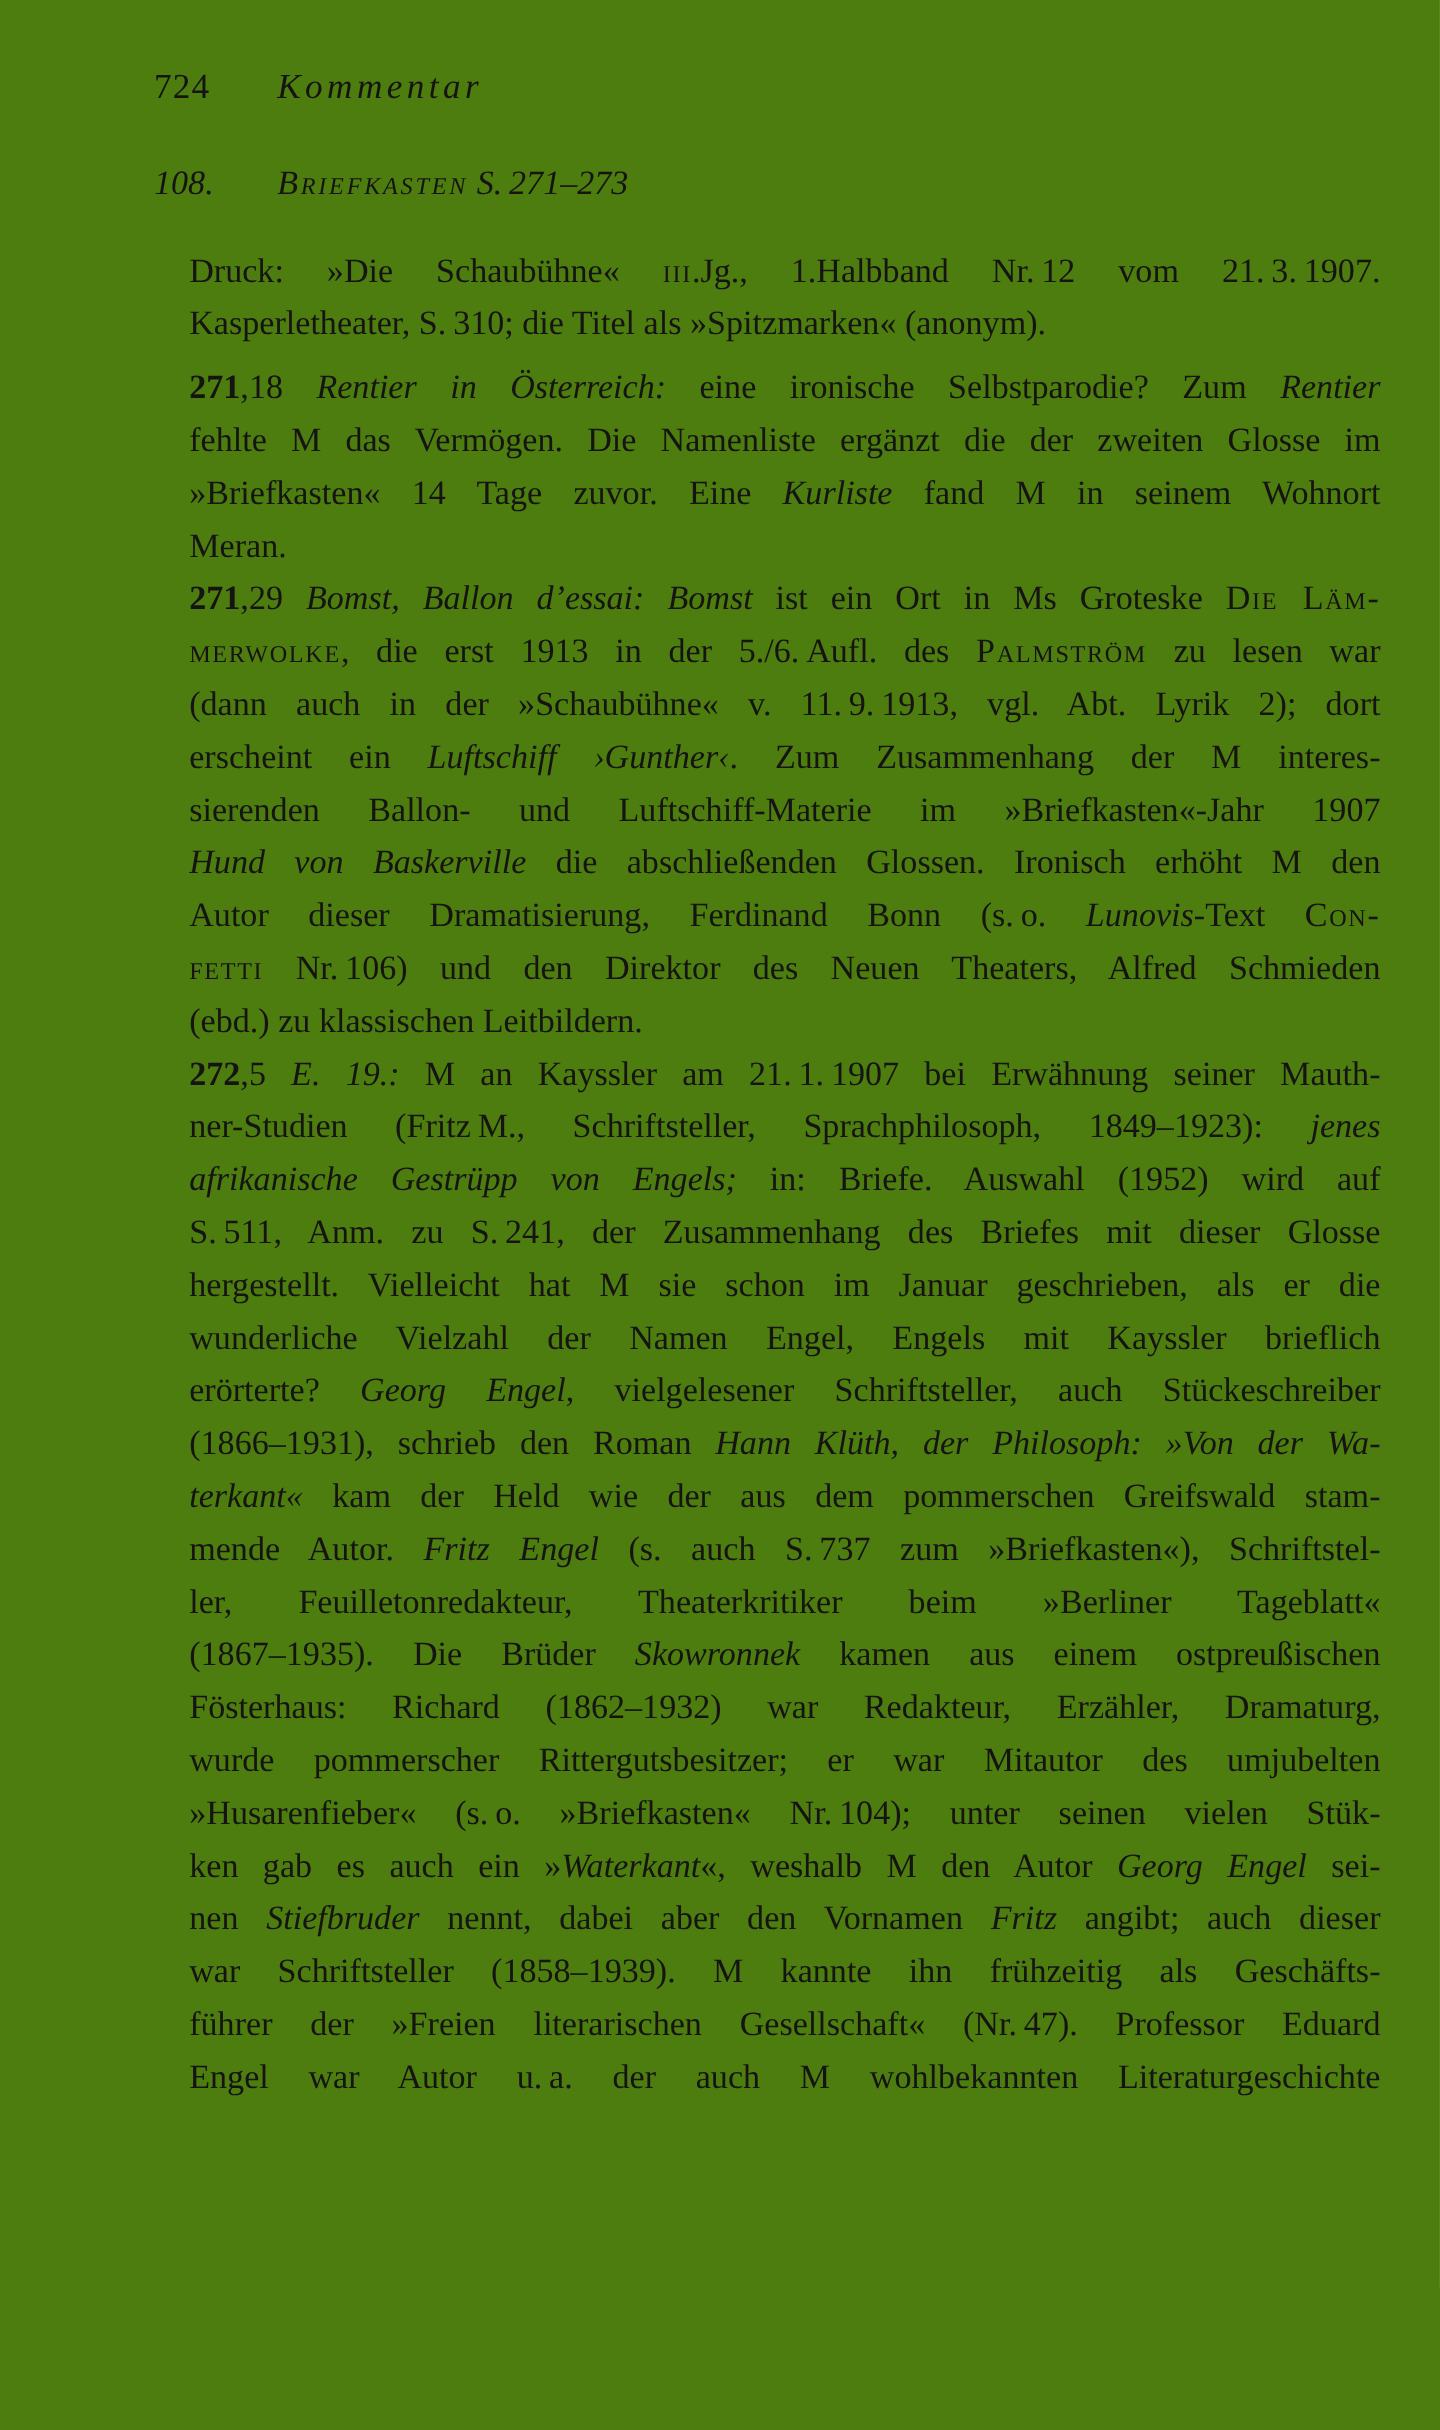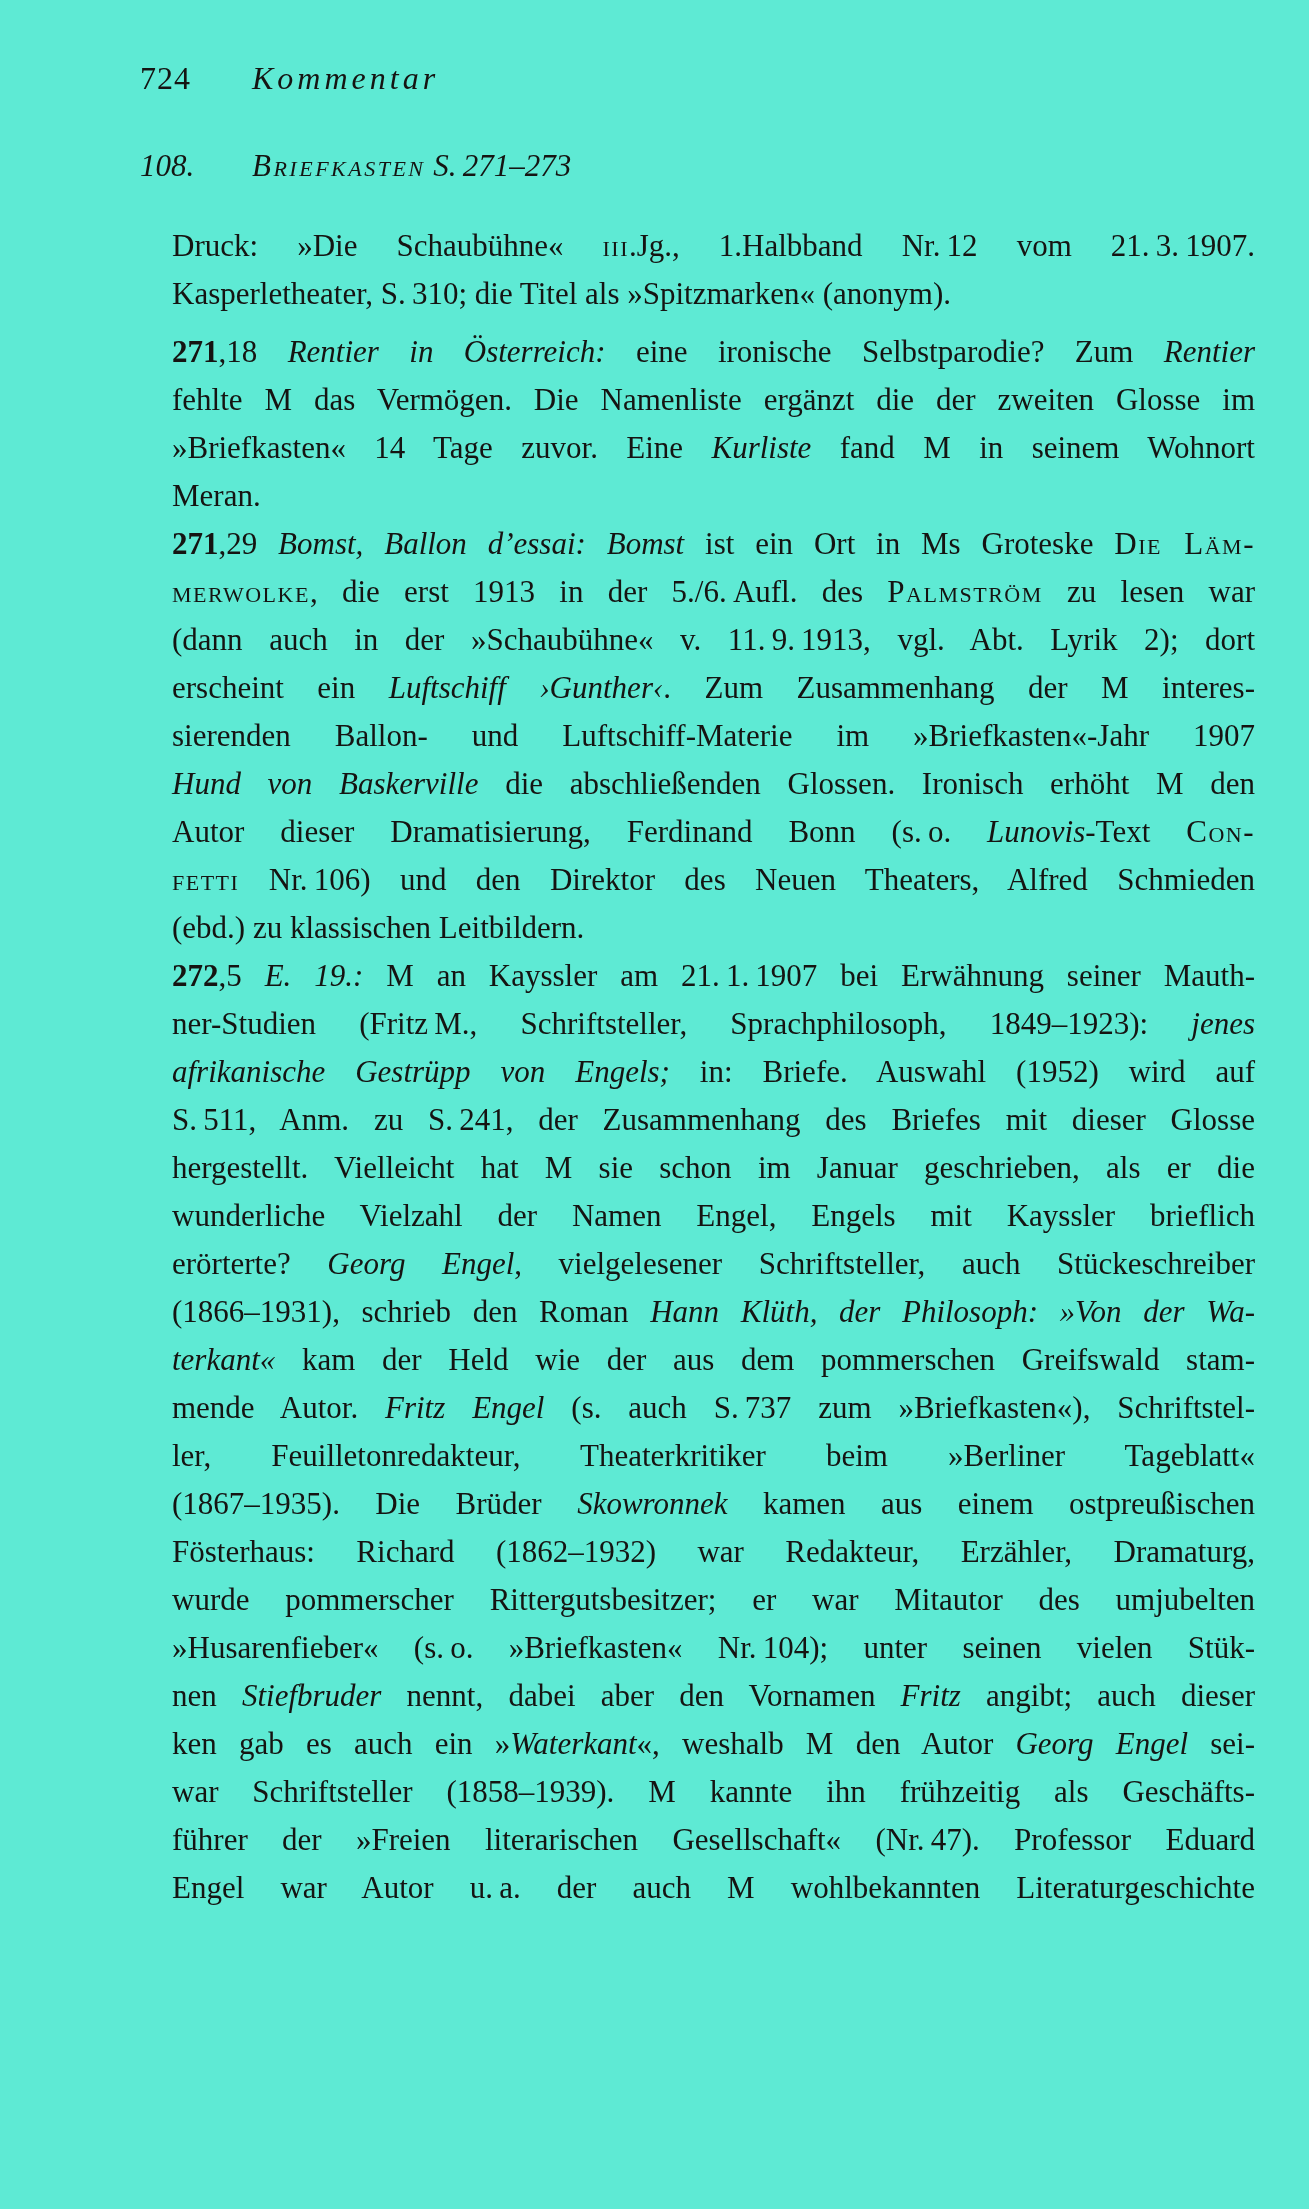--- a/index.html
+++ b/index.html
@@ -4,21 +4,21 @@
 <style>
   html, body {
     margin: 0;
     padding: 0;
     background: #e8e8e6;
   }
   .page {
     position: relative;
     width: 1309px;
     height: 2209px;
-    background: #5eead4;
+    background: #4d7c0f;
     color: #151412;
     font-family: "Liberation Serif", "DejaVu Serif", serif;
     overflow: hidden;
   }
   
   .running-header {
     position: absolute;
     top: 58px;
     left: 140px;
     width: 1115px;
@@ -126,21 +126,21 @@
         <div class="line"><span>wunderliche Vielzahl der Namen Engel, Engels mit Kayssler brieflich</span></div>
         <div class="line"><span>erörterte? </span><span class="i">Georg Engel</span><span>, vielgelesener Schriftsteller, auch Stückeschreiber</span></div>
         <div class="line"><span>(1866–1931), schrieb den Roman </span><span class="i">Hann Klüth, der Philosoph: »Von der Wa-</span></div>
         <div class="line"><span class="i">terkant«</span><span> kam der Held wie der aus dem pommerschen Greifswald stam-</span></div>
         <div class="line"><span>mende Autor. </span><span class="i">Fritz Engel</span><span> (s. auch S. 737 zum »Briefkasten«), Schriftstel-</span></div>
         <div class="line"><span>ler, Feuilletonredakteur, Theaterkritiker beim »Berliner Tageblatt«</span></div>
         <div class="line"><span>(1867–1935). Die Brüder </span><span class="i">Skowronnek</span><span> kamen aus einem ostpreußischen</span></div>
         <div class="line"><span>Fösterhaus: Richard (1862–1932) war Redakteur, Erzähler, Dramaturg,</span></div>
         <div class="line"><span>wurde pommerscher Rittergutsbesitzer; er war Mitautor des umjubelten</span></div>
         <div class="line"><span>»Husarenfieber« (s. o. »Briefkasten« Nr. 104); unter seinen vielen Stük-</span></div>
+        <div class="line"><span>ken gab es auch ein »</span><span class="i">Waterkant</span><span>«, weshalb M den Autor </span><span class="i">Georg Engel</span><span> sei-</span></div>
         <div class="line"><span>nen </span><span class="i">Stiefbruder</span><span> nennt, dabei aber den Vornamen </span><span class="i">Fritz</span><span> angibt; auch dieser</span></div>
-        <div class="line"><span>ken gab es auch ein »</span><span class="i">Waterkant</span><span>«, weshalb M den Autor </span><span class="i">Georg Engel</span><span> sei-</span></div>
         <div class="line"><span>war Schriftsteller (1858–1939). M kannte ihn frühzeitig als Geschäfts-</span></div>
         <div class="line"><span>führer der »Freien literarischen Gesellschaft« (Nr. 47). Professor Eduard</span></div>
         <div class="line"><span>Engel war Autor u. a. der auch M wohlbekannten Literaturgeschichte</span></div>
       </div>
     </div>
 
 </div>
 
 </body></html>

